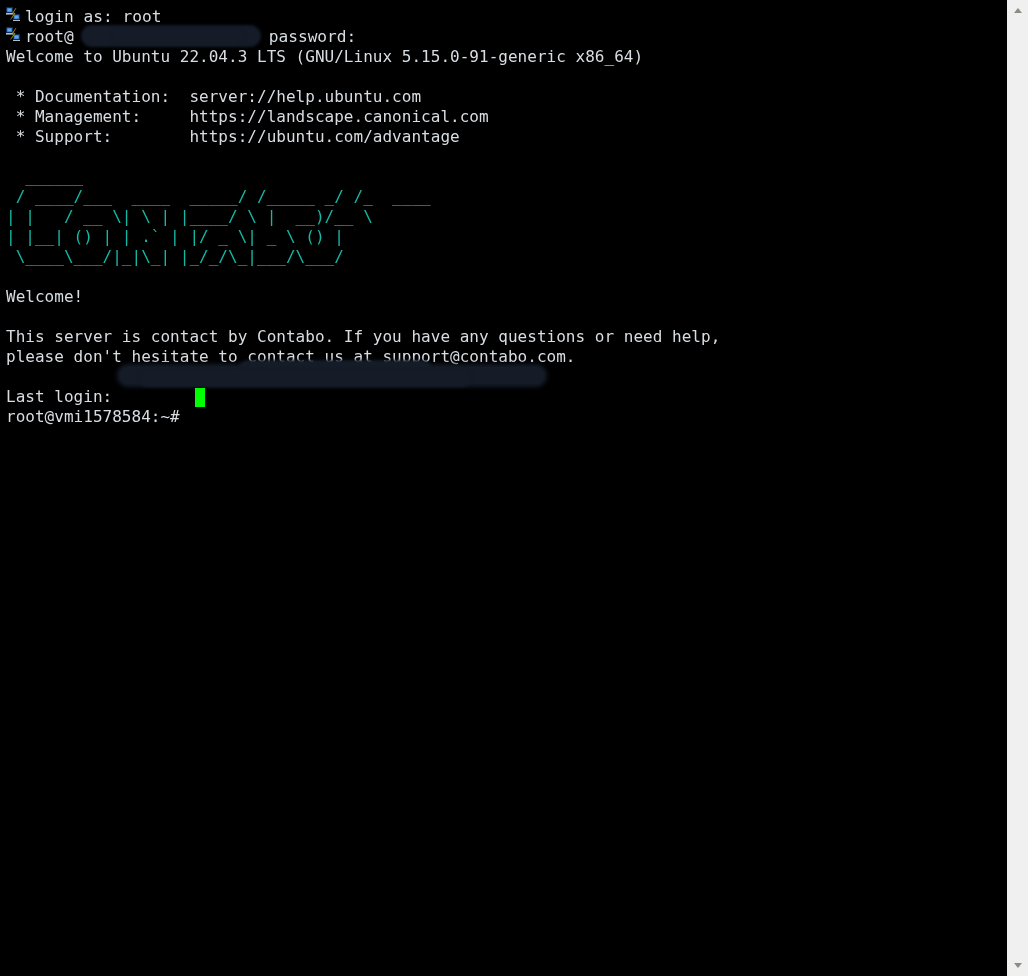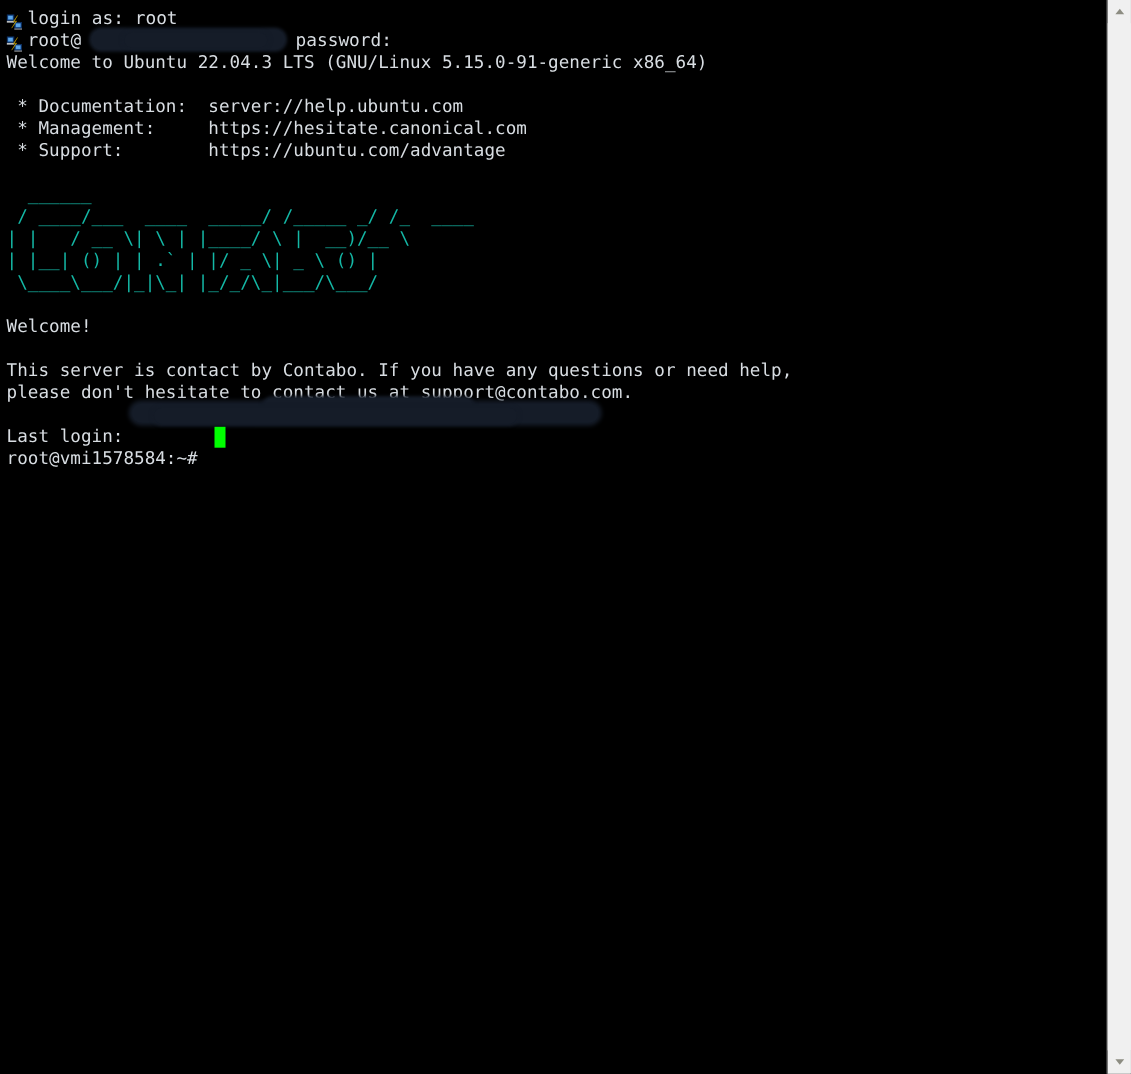--- a/index.html
+++ b/index.html
@@ -63,21 +63,21 @@
     height: 14px;
     vertical-align: -2px;
     position: relative;
     margin-right: 5px;
     flex: none;
   }
   .putty-icon svg { display: block; }
 
   .line-with-icon {
     display: flex;
-    align-items: flex-end;
+    align-items: flex-start;
     height: 20px;
     line-height: 20px;
   }
   .line-with-icon .txt {
     font-family: "DejaVu Sans Mono", "Liberation Mono", monospace;
     font-size: 16.2px;
     color: #d8dde2;
     white-space: pre;
   }
 
@@ -227,21 +227,21 @@
           <rect x="7" y="13" width="7" height="1" fill="#b9bcbe"></rect>
           <path d="M10 1 L6.2 6.6 L8.4 6.4 L4.6 12.6 L9.2 6.2 L6.8 6.5 Z" fill="#ffd700" stroke="#b89400" stroke-width="0.4"></path>
         </svg>
       </span>
       <span class="txt">root@                    password:</span>
     </div>
 
     <span class="term-line">Welcome to Ubuntu 22.04.3 LTS (GNU/Linux 5.15.0-91-generic x86_64)</span>
     <span class="term-line blank"></span>
     <span class="term-line"> * Documentation:  server://help.ubuntu.com</span>
-    <span class="term-line"> * Management:     https://hesitate.canonical.com</span>
+    <span class="term-line"> * Management:     https://landscape.canonical.com</span>
     <span class="term-line"> * Support:        https://ubuntu.com/advantage</span>
     <span class="term-line blank"></span>
 
     <span class="term-line ascii-line">  ______</span>
     <span class="term-line ascii-line"> / ____/___  ____  _____/ /_____ _/ /_  ____</span>
     <span class="term-line ascii-line">| |   / __ \| \ | |____/ \ |  __)/__ \</span>
     <span class="term-line ascii-line">| |__| () | | .` | |/ _ \| _ \ () |</span>
     <span class="term-line ascii-line"> \____\___/|_|\_| |_/_/\_|___/\___/</span>
 
     <span class="term-line blank"></span>

